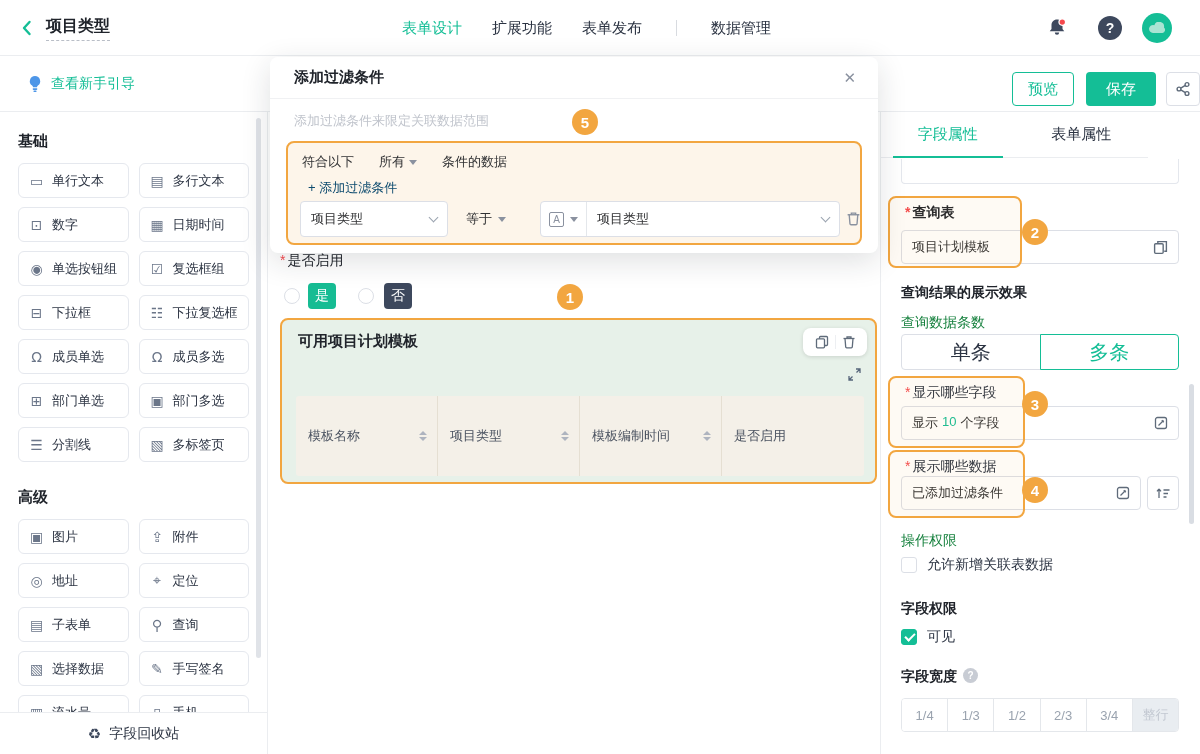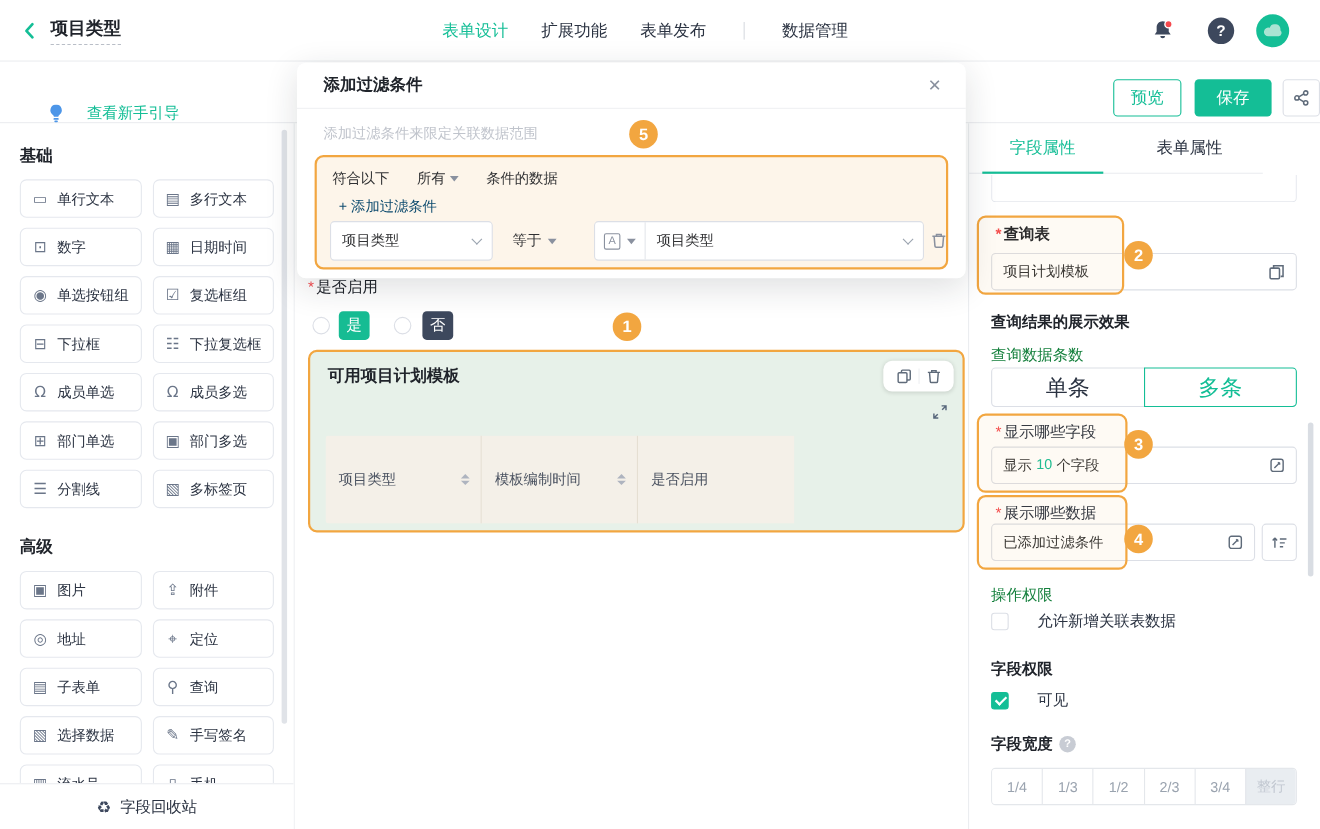--- a/index.html
+++ b/index.html
@@ -10,21 +10,21 @@
 .hdr-left{position:absolute;left:18px;top:0;height:56px;display:flex;align-items:center;gap:10px}
 .hdr-title{font-size:16px;font-weight:bold;border-bottom:1px dashed #B9BEC7;padding-bottom:3px;cursor:default}
 .hdr-nav{position:absolute;left:402px;top:0;height:56px;display:flex;align-items:center;gap:30px;font-size:15px;color:#2B3342}
 .hdr-nav .active{color:#14BE96}
 .nav-div{width:1px;height:16px;background:#D8DBE0;margin:0 4px}
 .hdr-ico{position:absolute;top:0;height:56px;display:flex;align-items:center}
 .qcircle{width:24px;height:24px;border-radius:50%;background:#3D485D;color:#fff;font-weight:bold;font-size:14px;display:flex;align-items:center;justify-content:center;cursor:pointer}
 .avatar{width:30px;height:30px;border-radius:50%;background:#14BE96;display:flex;align-items:center;justify-content:center;cursor:pointer}
 
 .tb{position:absolute;left:0;top:56px;width:1200px;height:56px;border-bottom:1px solid #EBEDF0;background:#fff;z-index:5}
-.guide{position:absolute;left:44px;top:0;height:56px;display:flex;align-items:flex-end;gap:21px;color:#14BE96;font-size:14px;cursor:pointer}
+.guide{position:absolute;left:28px;top:0;height:56px;display:flex;align-items:center;gap:9px;color:#14BE96;font-size:14px;cursor:pointer}
 .btn{position:absolute;top:16px;height:34px;border-radius:4px;font-size:15px;display:flex;align-items:center;justify-content:center;cursor:pointer}
 .btn-preview{left:1012px;width:62px;border:1px solid #14BE96;color:#14BE96;background:#fff}
 .btn-save{left:1086px;width:70px;background:#14BE96;color:#fff}
 .btn-share{position:absolute;left:1166px;top:16px;width:34px;height:34px;border:1px solid #DCDFE6;border-radius:4px;background:#fff;display:flex;align-items:center;justify-content:center;cursor:pointer}
 
 .side{position:absolute;left:0;top:112px;width:268px;height:642px;border-right:1px solid #EBEDF0;background:#fff;overflow:hidden;padding:20px 18px 0}
 .side h3{font-size:15px;margin:0 0 12px;color:#20242B}
 .sgrid{display:grid;grid-template-columns:1fr 1fr;gap:9px 10px;margin-bottom:26px}
 .sbtn{height:35px;border:1px solid #E5E8EE;border-radius:6px;background:#fff;display:flex;align-items:center;gap:8px;padding:0 10px;font-size:13px;color:#2B3342;cursor:grab;white-space:nowrap;overflow:hidden}
 .sbtn .ic{color:#6B7689;font-size:14px;width:15px;text-align:center;flex:none;font-family:"DejaVu Sans",sans-serif}
@@ -60,21 +60,21 @@
 .ptab.active::after{content:"";position:absolute;left:12px;right:12px;bottom:-1px;height:2px;background:#14BE96}
 .cutfield{position:absolute;left:20px;top:47px;width:278px;height:25px;border:1px solid #E4E7ED;border-top:none;border-radius:0 0 4px 4px;background:#fff}
 .plabel{position:absolute;font-size:14px;font-weight:bold;color:#20242B}
 .glabel{position:absolute;font-size:14px;color:#15803d}
 .field{position:absolute;border:1px solid #DCDFE6;border-radius:4px;background:#fff;display:flex;align-items:center;justify-content:space-between;padding:0 10px;font-size:13px;color:#303133;cursor:pointer}
 .seg{position:absolute;left:20px;top:222px;width:278px;height:36px;display:flex}
 .seg div{flex:1;display:flex;align-items:center;justify-content:center;font-size:20px;border:1px solid #DCDFE6;background:#fff;cursor:pointer;color:#2B3342}
 .seg div:first-child{border-radius:4px 0 0 4px}
 .seg .on{border-color:#14BE96;color:#14BE96;margin-left:-1px;z-index:2;border-radius:0 4px 4px 0}
 .teal{color:#14BE96}
-.cbrow{position:absolute;display:flex;align-items:center;gap:26px;font-size:14px;color:#2B3342}
+.cbrow{position:absolute;display:flex;align-items:center;gap:10px;font-size:14px;color:#2B3342}
 .cb{width:16px;height:16px;border:1px solid #DCDFE6;border-radius:3px;background:#fff;flex:none;cursor:pointer}
 .cb.on{background:#14BE96;border-color:#14BE96;position:relative}
 .cb.on::after{content:"";position:absolute;left:5px;top:1px;width:4px;height:8px;border-right:2px solid #fff;border-bottom:2px solid #fff;transform:rotate(45deg)}
 .helpc{display:inline-flex;width:15px;height:15px;border-radius:50%;background:#C8CCD4;color:#fff;font-size:10px;align-items:center;justify-content:center;margin-left:6px;vertical-align:2px;cursor:pointer}
 .wgroup{position:absolute;left:20px;top:586px;width:278px;height:34px;display:flex;border:1px solid #E4E7EB;border-radius:4px;overflow:hidden}
 .wcell{flex:1;display:flex;align-items:center;justify-content:center;font-size:13px;color:#9AA3AF;background:#fff;border-left:1px solid #E4E7EB;cursor:pointer}
 .wcell:first-child{border-left:none}
 .wcell.on{background:#E9EDF1;color:#C2C8D1}
 .sqbtn{position:absolute;left:266px;top:364px;width:32px;height:34px;border:1px solid #DCDFE6;border-radius:4px;background:#fff;display:flex;align-items:center;justify-content:center;cursor:pointer}
 .props-scroll{position:absolute;left:308px;top:272px;width:5px;height:140px;border-radius:3px;background:#D9DDE3;cursor:pointer}
@@ -291,20 +291,27 @@
             <path d="M1.5 3.5h11"></path>
             <path d="M5 3.5V2h4v1.5"></path>
             <path d="M3 3.5l.7 8.4a1 1 0 0 0 1 .9h4.6a1 1 0 0 0 1-.9l.7-8.4"></path>
           </svg>
       </div>
       <svg class="expand" width="13" height="13" viewBox="0 0 13 13" fill="none" stroke="#56657A" stroke-width="1.3">
           <path d="M8 1h4v4M12 1L8.5 4.5M5 12H1V8M1 12l3.5-3.5"></path>
         </svg>
       <div class="tbl">
         <div class="th">
+            <span>模板名称</span>
+            <span class="sortic">
+              <i class="up"></i>
+              <i class="dn"></i>
+            </span>
+          </div>
+        <div class="th">
             <span>项目类型</span>
             <span class="sortic">
               <i class="up"></i>
               <i class="dn"></i>
             </span>
           </div>
         <div class="th">
             <span>模板编制时间</span>
             <span class="sortic">
               <i class="up"></i>

